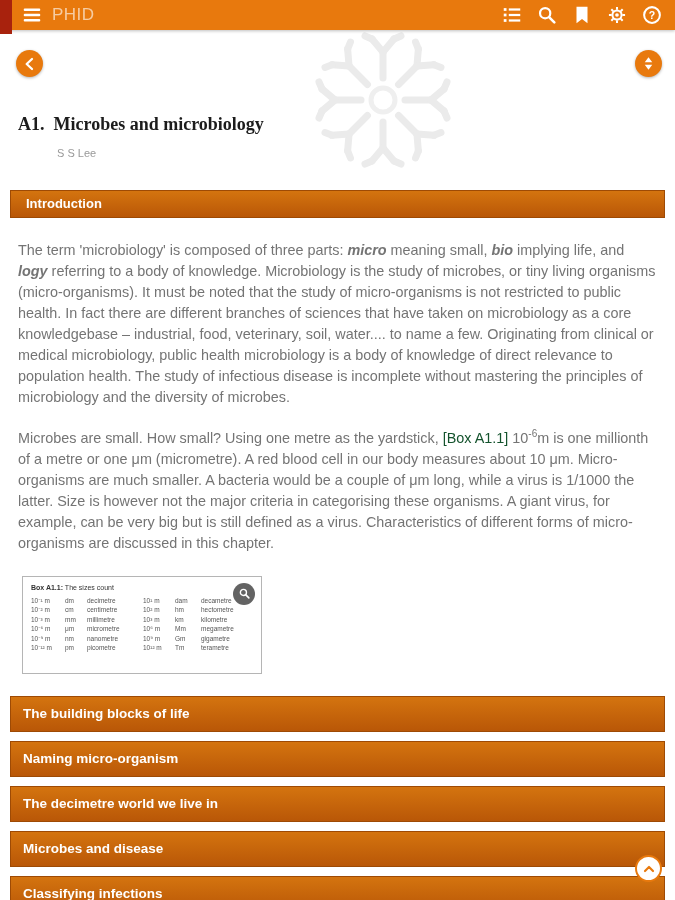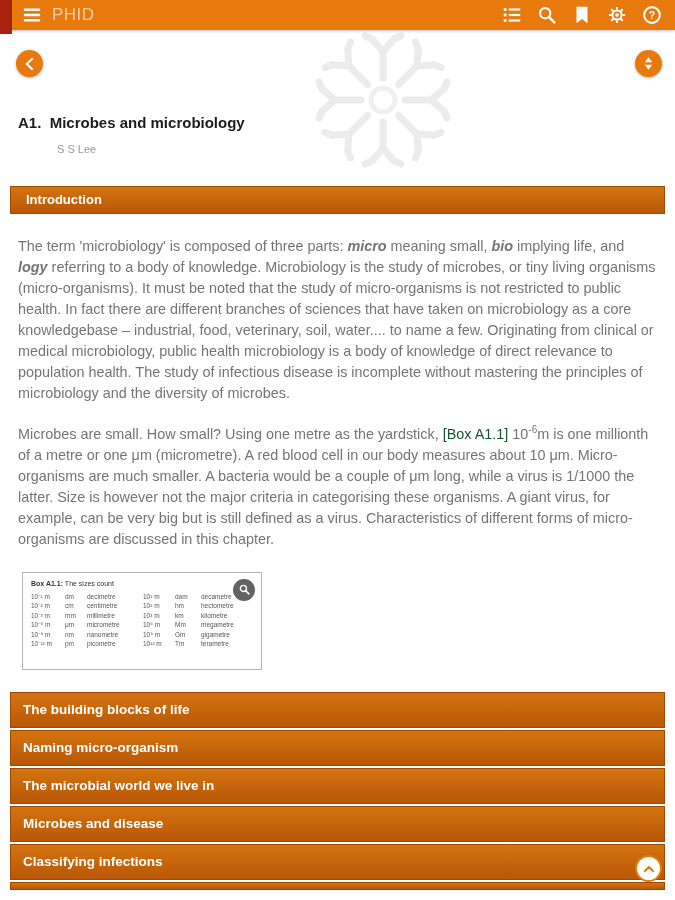--- a/index.html
+++ b/index.html
@@ -44,22 +44,23 @@
     cursor:pointer;
   }
 
   
   .watermark { position:absolute; left:295px; top:16px; z-index:0; }
 
   
   .content { position:relative; z-index:1; }
   .chapter-heading {
     margin:84px 18px 0 18px;
-    font-size:15px; font-weight:bold; color:#1c1c1c;
+    font-size:18px; font-weight:bold; color:#1c1c1c;
     white-space:pre-wrap;
+    font-family:Liberation Serif, serif;
   }
   .chapter-author { margin:12px 18px 0 57px; font-size:11px; color:#999; }
 
   .section-bar {
     margin:0 10px; padding-left:12px;
     background:linear-gradient(#d4740f,#b95707);
     border:1px solid #9e4a04;
     color:#fff; font-weight:bold;
   }
   .intro-bar { margin-top:31px; height:28px; line-height:26px; font-size:13px;padding-left:15px; }
@@ -93,21 +94,21 @@
   }
   .zoom-badge {
     position:absolute; right:6px; top:6px;
     width:22px; height:22px; border-radius:50%;
     background:rgba(55,55,55,.78);
     display:flex; align-items:center; justify-content:center;
   }
 
   
   .toc { margin-top:22px; }
-  .toc-bar { height:36px; line-height:34px; font-size:13.5px; margin-top:2px; cursor:pointer; }
+  .toc-bar { height:36px; line-height:34px; font-size:13.5px; margin-top:9px; cursor:pointer; }
   .toc-bar.first { margin-top:0; }
   .toc-bar.partial { height:8px; overflow:hidden; }
 </style>
 </head>
 <body>
 
 <div class="appbar">
   <div class="red-edge"></div>
 
   <div class="hamburger">
@@ -260,19 +261,19 @@
       <svg width="13" height="13" viewBox="0 0 24 24">
           <circle cx="10" cy="10" r="5.6" fill="none" stroke="#fff" stroke-width="2.6"></circle>
           <line x1="14.5" y1="14.5" x2="20" y2="20" stroke="#fff" stroke-width="3" stroke-linecap="round"></line>
         </svg>
     </div>
   </div>
 
   <div class="toc">
     <div class="section-bar toc-bar first">The building blocks of life</div>
     <div class="section-bar toc-bar">Naming micro-organism</div>
-    <div class="section-bar toc-bar">The microbial world we live in</div>
+    <div class="section-bar toc-bar">The decimetre world we live in</div>
     <div class="section-bar toc-bar">Microbes and disease</div>
     <div class="section-bar toc-bar">Classifying infections</div>
     <div class="section-bar toc-bar partial"></div>
   </div>
 
 </div>
 
 </body></html>

